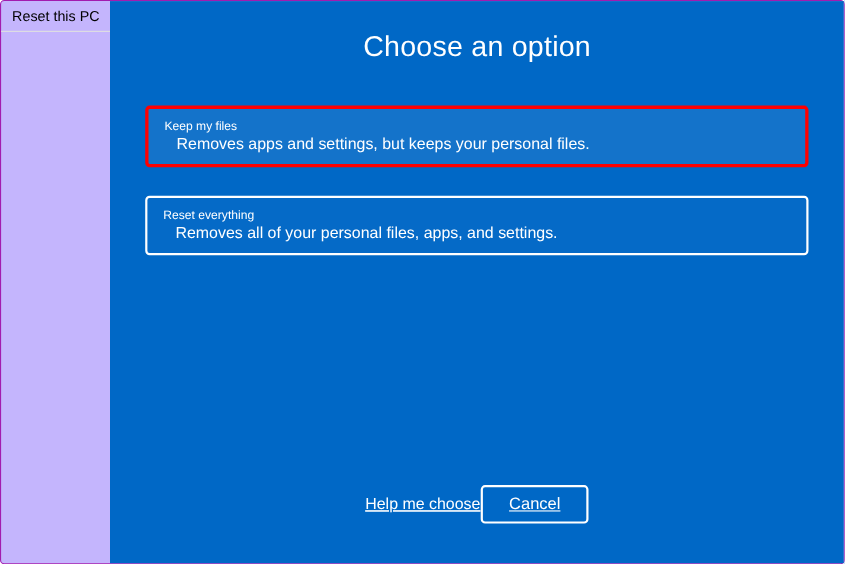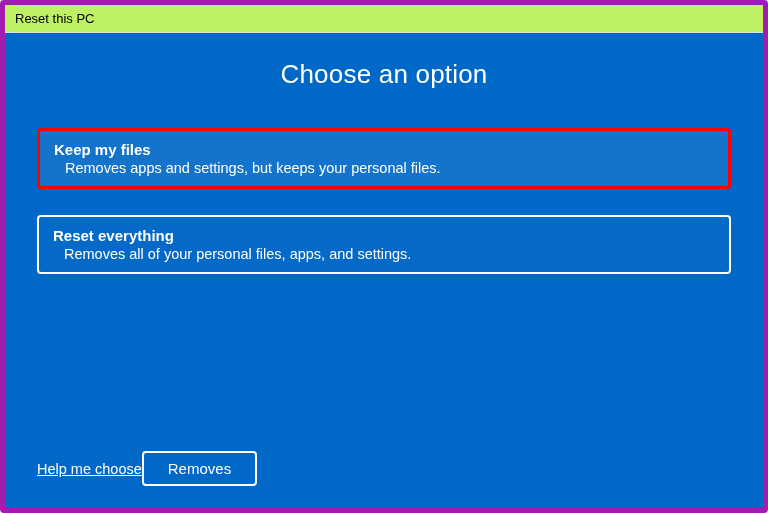--- a/index.html
+++ b/index.html
@@ -10,25 +10,24 @@
     }
     body {
       width: 768px;
       height: 513px;
       background: #fff;
       overflow: hidden;
     }
     .window {
       width: 768px;
       height: 513px;
-      border: 5px solid #a21caf;
+      border: 1px solid #a21caf;
       border-radius: 4px;
       display: flex;
-      flex-direction: column;
-      background: #bef264;
+      background: #c4b5fd;
     }
     .title-bar {
       height: 28px;
       padding: 4px 10px;
       font-size: 13px;
       color: #000;
       display: flex;
       align-items: center;
       border-bottom: 1px solid #e0e0e0;
     }
@@ -54,37 +53,38 @@
       padding: 10px 14px;
       margin-bottom: 26px;
       cursor: pointer;
       background: rgba(255,255,255,0.02);
     }
     .option.highlighted {
       border: 3px solid #ff0000;
       background: rgba(255,255,255,0.08);
     }
     .option-title {
-      font-weight: 700;
-      font-size: 15px;
+      font-weight: 400;
+      font-size: 11px;
       margin-bottom: 2px;
     }
     .option-desc {
       font-size: 14.5px;
       font-weight: 400;
       margin-left: 11px;
     }
     .footer {
       position: absolute;
-      bottom: 22px;
+      bottom: 36px;
       left: 32px;
       right: 32px;
       display: flex;
-      justify-content: flex-start;
+      justify-content: center;
       align-items: center;
+      text-decoration: underline;
     }
     .help-link {
       font-size: 14.5px;
       text-decoration: underline;
       cursor: pointer;
     }
     .cancel-btn {
       border: 2px solid #fff;
       border-radius: 4px;
       padding: 7px 24px;
@@ -110,16 +110,16 @@
       <div class="option-desc">Removes apps and settings, but keeps your personal files.</div>
     </div>
 
     <div class="option">
       <div class="option-title">Reset everything</div>
       <div class="option-desc">Removes all of your personal files, apps, and settings.</div>
     </div>
 
     <div class="footer">
       <span class="help-link">Help me choose</span>
-      <button class="cancel-btn">Removes</button>
+      <button class="cancel-btn">Cancel</button>
     </div>
   </div>
 </div>
 
 </body></html>

